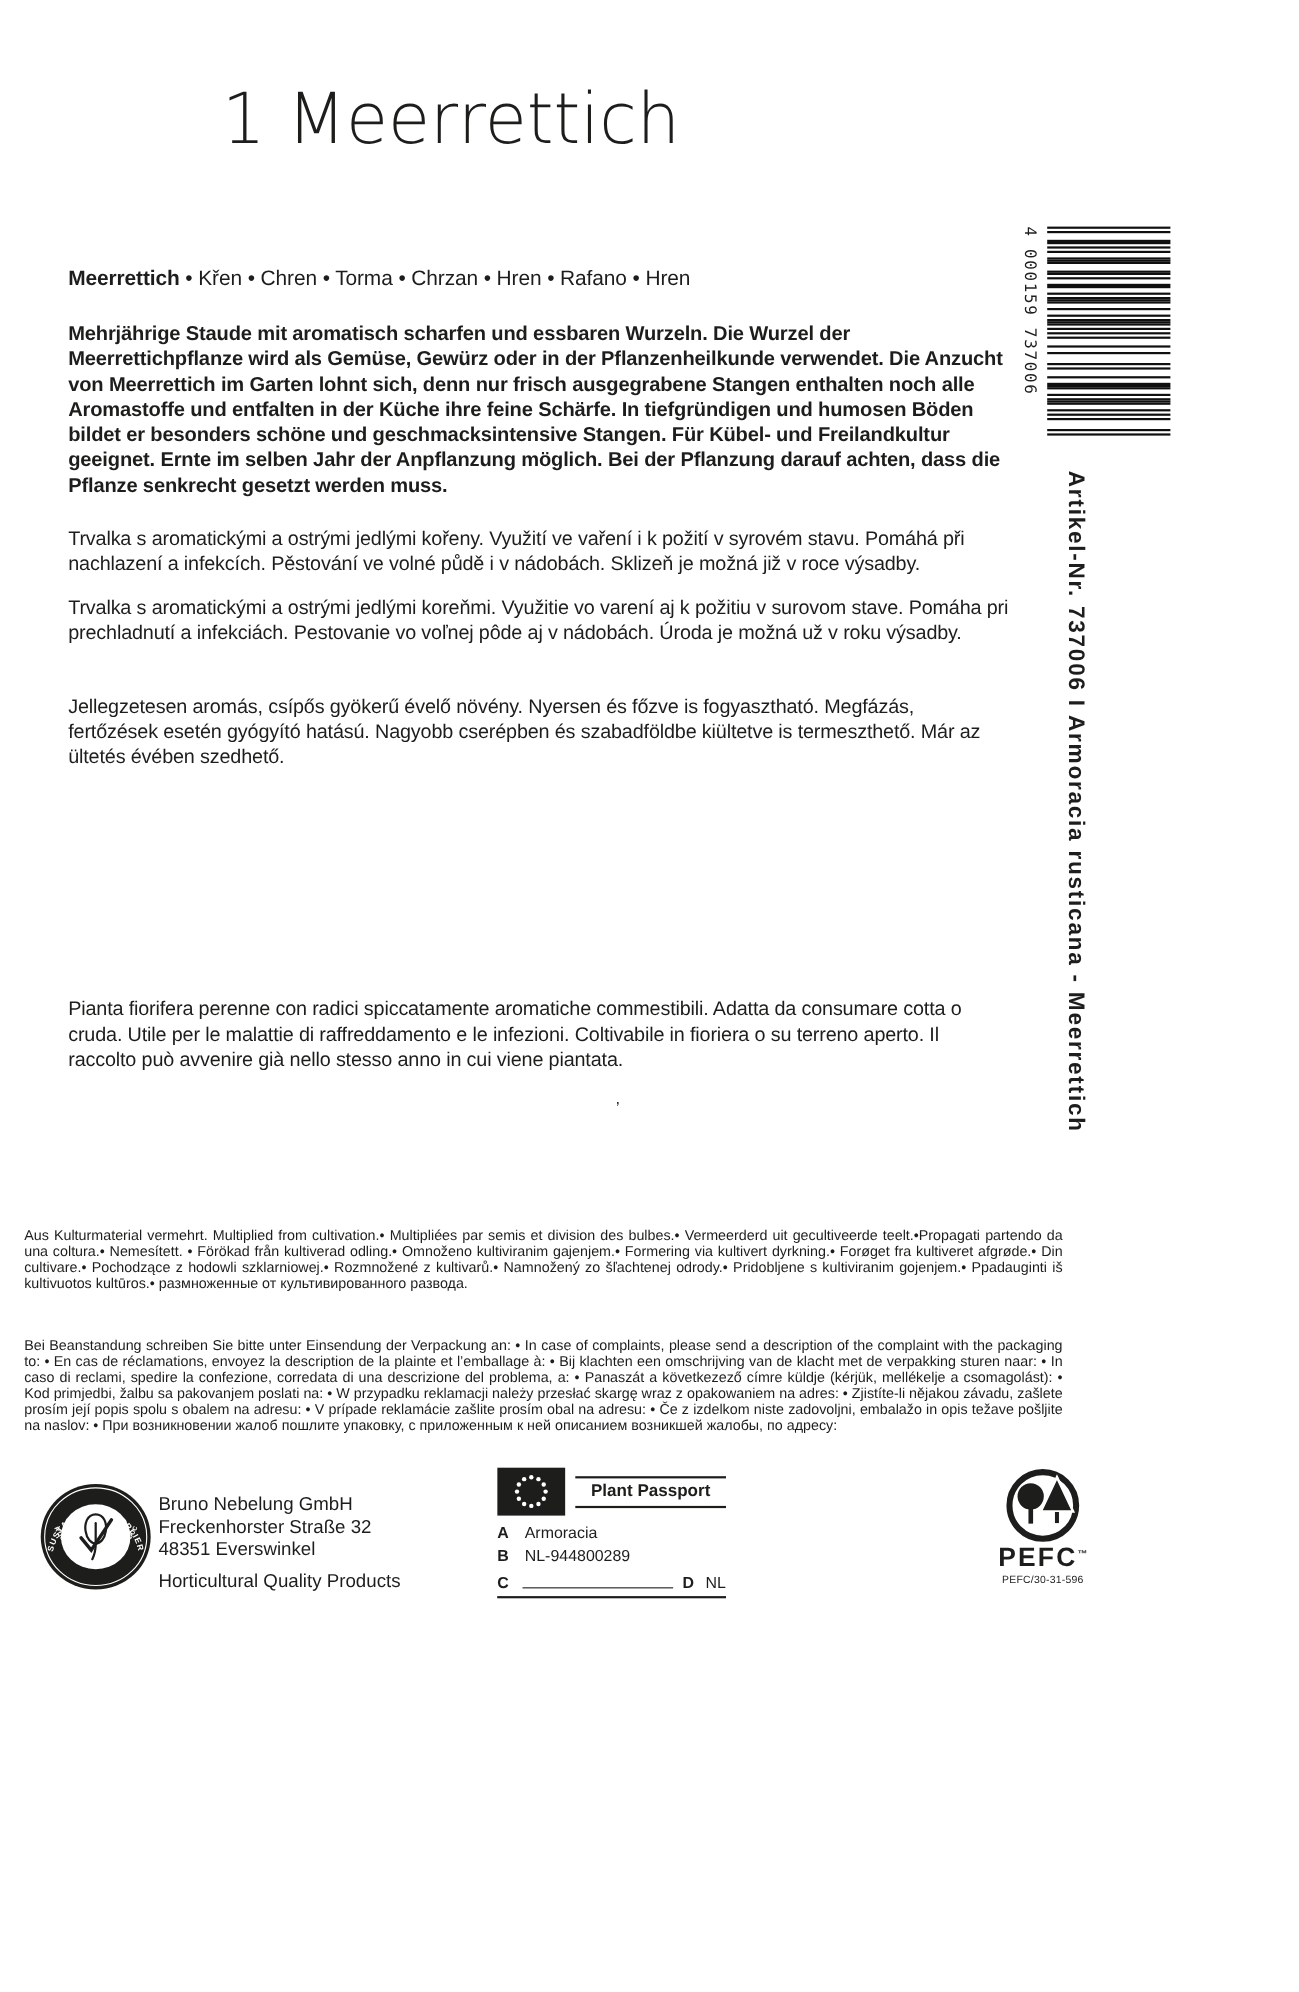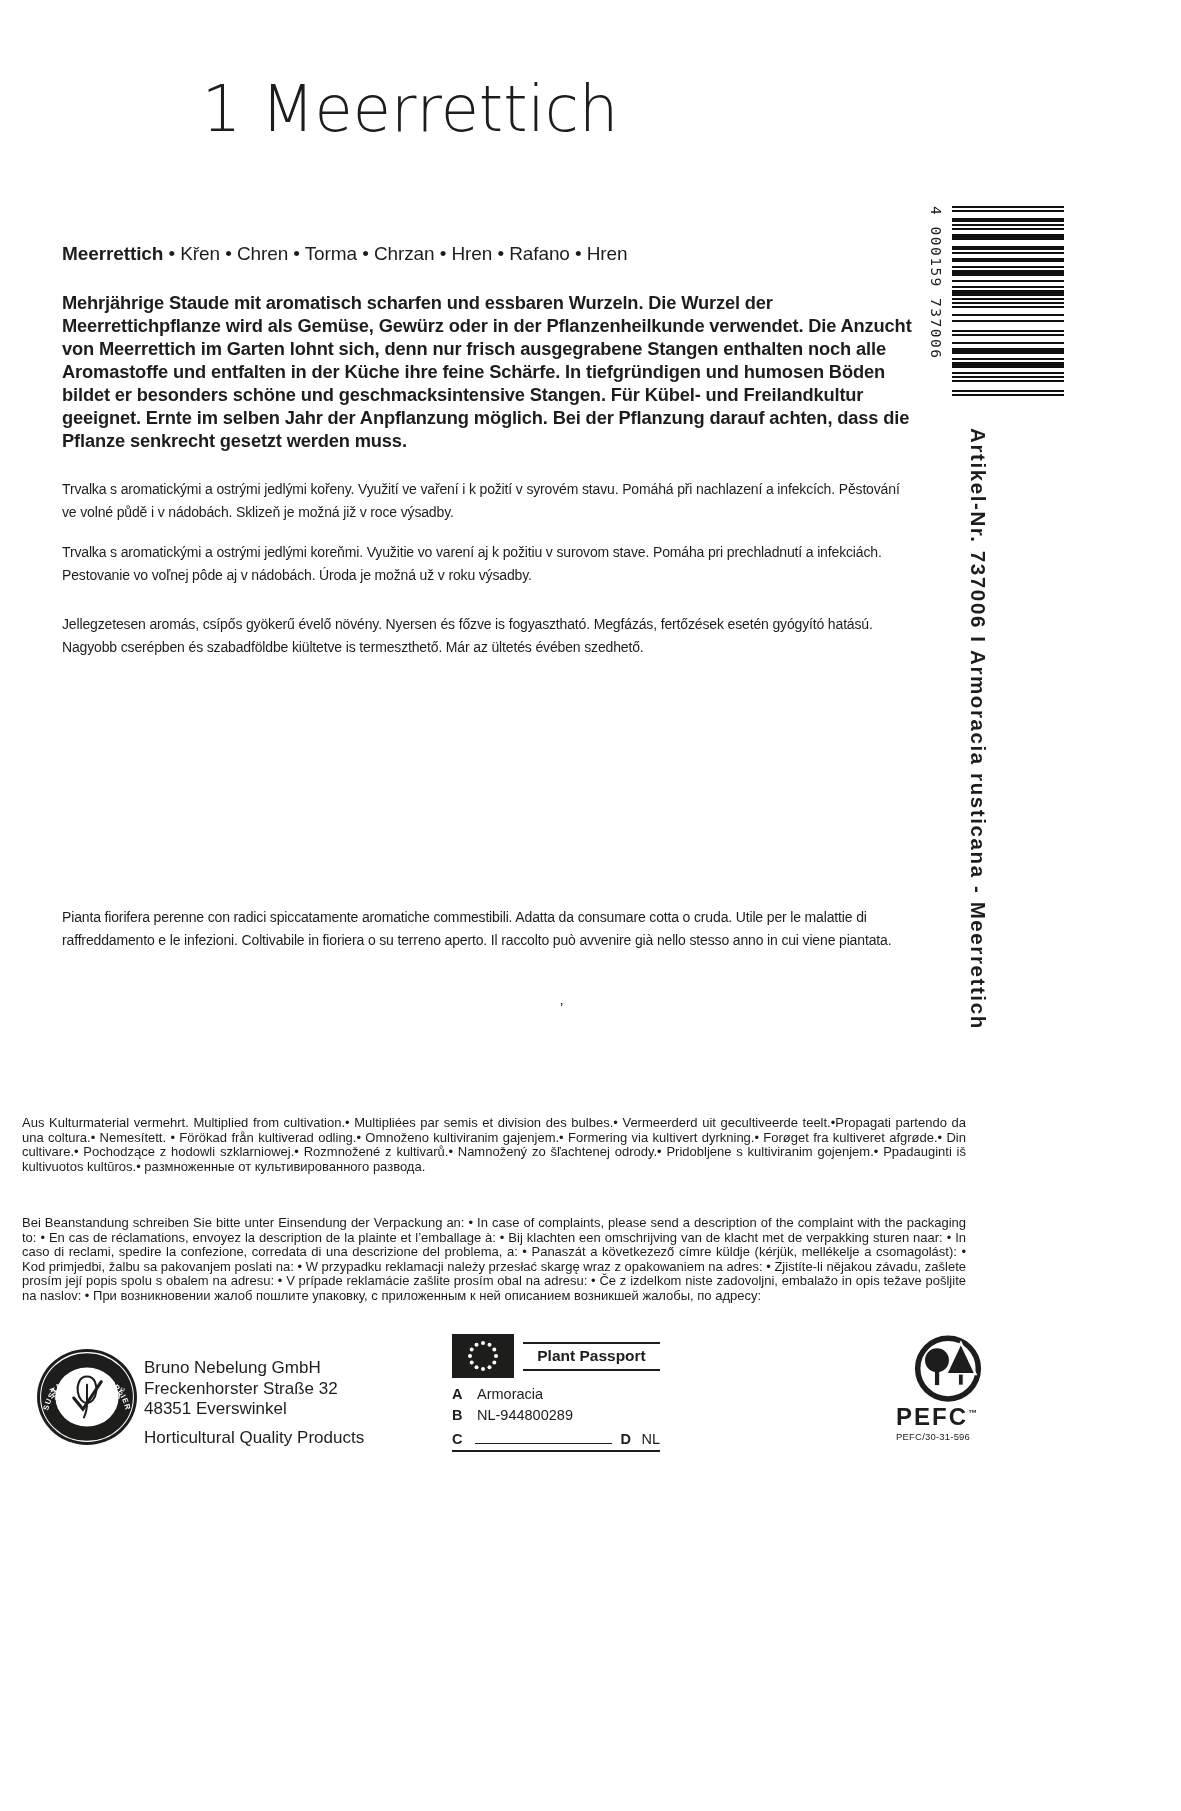--- a/index.html
+++ b/index.html
@@ -6,23 +6,23 @@
   body{width:1181px;height:1811px;font-family:"Liberation Sans","DejaVu Sans",sans-serif;color:#1d1d1b;}
   .page{position:relative;width:1181px;height:1811px;background:#fff;overflow:hidden;border-radius:23px;}
 
   .title{position:absolute;left:150px;top:72px;width:520px;margin:0;text-align:center;
          font-size:64px;font-weight:200;font-family:"DejaVu Sans","Liberation Sans",sans-serif;
          letter-spacing:0;transform:scaleX(.97);transform-origin:center;}
 
   .synonyms{position:absolute;left:62px;top:243px;margin:0;font-size:19px;letter-spacing:-0.1px;}
   .synonyms b{font-weight:bold;margin-top:20px;}
 
-  .para{position:absolute;left:62px;width:855px;margin:0;font-size:14px;line-height:23px;letter-spacing:-0.15px;}
+  .para{position:absolute;left:62px;width:855px;margin:0;font-size:18px;line-height:23px;letter-spacing:-0.15px;}
   .para.bold{font-weight:bold;font-size:18.3px;}
-  .p-de{top:291px}.p-cs{top:478px}.p-sk{top:541px}.p-hu{top:613px}
+  .p-de{top:291px}.p-cs{top:478px}.p-sk{top:541px}.p-hu{top:631px}
   .p-pl{top:722px}.p-sl{top:814px}.p-it{top:906px}.p-hr{top:998px}
 
   .stray{position:absolute;left:560px;top:1000px;font-size:15px;}
 
   .fine{position:absolute;left:22px;width:944px;margin:0;font-size:13px;line-height:14.6px;text-align:justify;letter-spacing:0;}
   .fine b{font-weight:normal;}
   .f-prop{top:1116px}
   .f-comp{top:1216px}
 
   
@@ -35,21 +35,21 @@
   .eu-flag{width:62px;height:44px;flex:0 0 auto;display:block;}
   .pp-titlebox{flex:1;border-top:2px solid #1d1d1b;padding-top:3px;margin-top:1px;}
   .pp-title{font-weight:bold;font-size:15.5px;text-align:center;border-bottom:2px solid #1d1d1b;padding-bottom:4px;}
   .pp-rows{margin-top:8px;}
   .pp-row{display:flex;gap:12px;align-items:baseline;margin-top:5px;}
   .pp-label{font-weight:bold;width:13px;flex:0 0 auto;}
   .pp-row-cd{display:flex;align-items:baseline;margin-top:7px;border-bottom:2px solid #1d1d1b;padding-bottom:3px;}
   .pp-cline{flex:1;border-bottom:1.5px solid #1d1d1b;height:13px;margin:0 8px 0 10px;}
   .pp-dval{margin-left:8px;}
 
-  .pefc{position:absolute;left:896px;top:1330px;width:104px;text-align:left;}
+  .pefc{position:absolute;left:896px;top:1330px;width:104px;text-align:center;}
   .pefc svg{display:block;margin:0 auto;}
   .pefc-name{font-weight:bold;font-size:24px;letter-spacing:2px;line-height:1;margin-top:-4px;}
   .pefc-name sup{font-size:9px;letter-spacing:0;}
   .pefc-code{font-size:9.5px;margin-top:2px;letter-spacing:0.2px;}
 
   
   .barcode{position:absolute;left:928px;top:206px;width:138px;height:192px;}
   .bc-digits{position:absolute;left:0;top:0;height:192px;writing-mode:vertical-rl;text-orientation:mixed;
              font-size:14.5px;letter-spacing:1.5px;font-family:"DejaVu Sans Mono","Liberation Mono",monospace;}
   .bc-bars{position:absolute;left:24px;top:0;width:112px;height:190px;}

